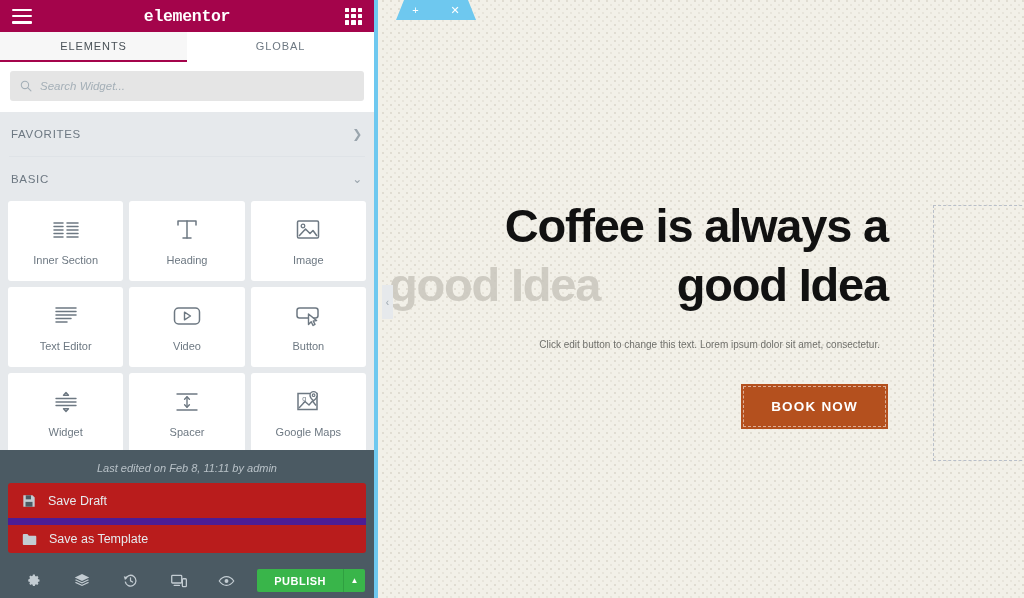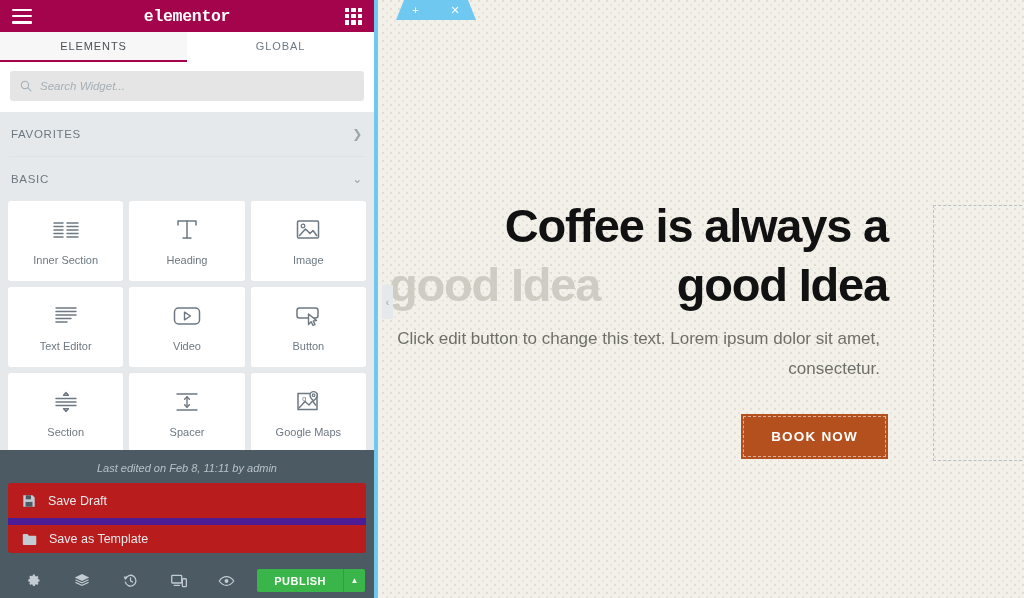--- a/index.html
+++ b/index.html
@@ -174,21 +174,21 @@
     line-height: 1.26; letter-spacing: -1.2px;
     position: relative;
   }
   .headline .ghost {
     position: absolute; left: 1px; top: 59px;
     color: #c9c6bd; opacity: 0.85;
     letter-spacing: -1.2px; pointer-events: none;
   }
   .headline .line2 { position: relative; z-index: 2; }
   .subtext {
-    margin-top: 10px; font-size: 17px; color: #6f6f6a;
+    margin-top: 22px; font-size: 10px; color: #6f6f6a;
     line-height: 1.75; max-width: 492px;
   }
   .book-btn {
     margin-top: 30px; display: inline-flex; align-items: center;
     justify-content: center;
     background: #b4501e; color: #fff;
     font-size: 13.5px; font-weight: bold; letter-spacing: 1.2px;
     padding: 15px 30px; cursor: pointer;
     outline: 1px dashed rgba(255,255,255,0.55);
     outline-offset: -3px;
@@ -366,21 +366,21 @@
           <svg width="28" height="24" viewBox="0 0 28 24">
             <g stroke="#6d7882" stroke-width="1.4" fill="none" stroke-linecap="round">
               <path d="M11.5 5.2 L14 2.6 L16.5 5.2 Z" stroke-linejoin="round"></path>
               <line x1="4" y1="8.5" x2="24" y2="8.5"></line>
               <line x1="4" y1="12" x2="24" y2="12"></line>
               <line x1="4" y1="15.5" x2="24" y2="15.5"></line>
               <path d="M11.5 18.8 L14 21.4 L16.5 18.8 Z" stroke-linejoin="round"></path>
             </g>
           </svg>
         </div>
-        <div class="wlbl">Section</div>
+        <div class="wlbl">Widget</div>
       </div>
 
       <div class="wcard">
         <div class="wico">
           <svg width="28" height="24" viewBox="0 0 28 24">
             <g stroke="#6d7882" stroke-width="1.4" fill="none" stroke-linecap="round">
               <line x1="4" y1="4" x2="24" y2="4"></line>
               <line x1="4" y1="20" x2="24" y2="20"></line>
               <line x1="14" y1="7" x2="14" y2="17"></line>
               <path d="M11.6 9.3 L14 6.8 L16.4 9.3" stroke-linejoin="round"></path>

